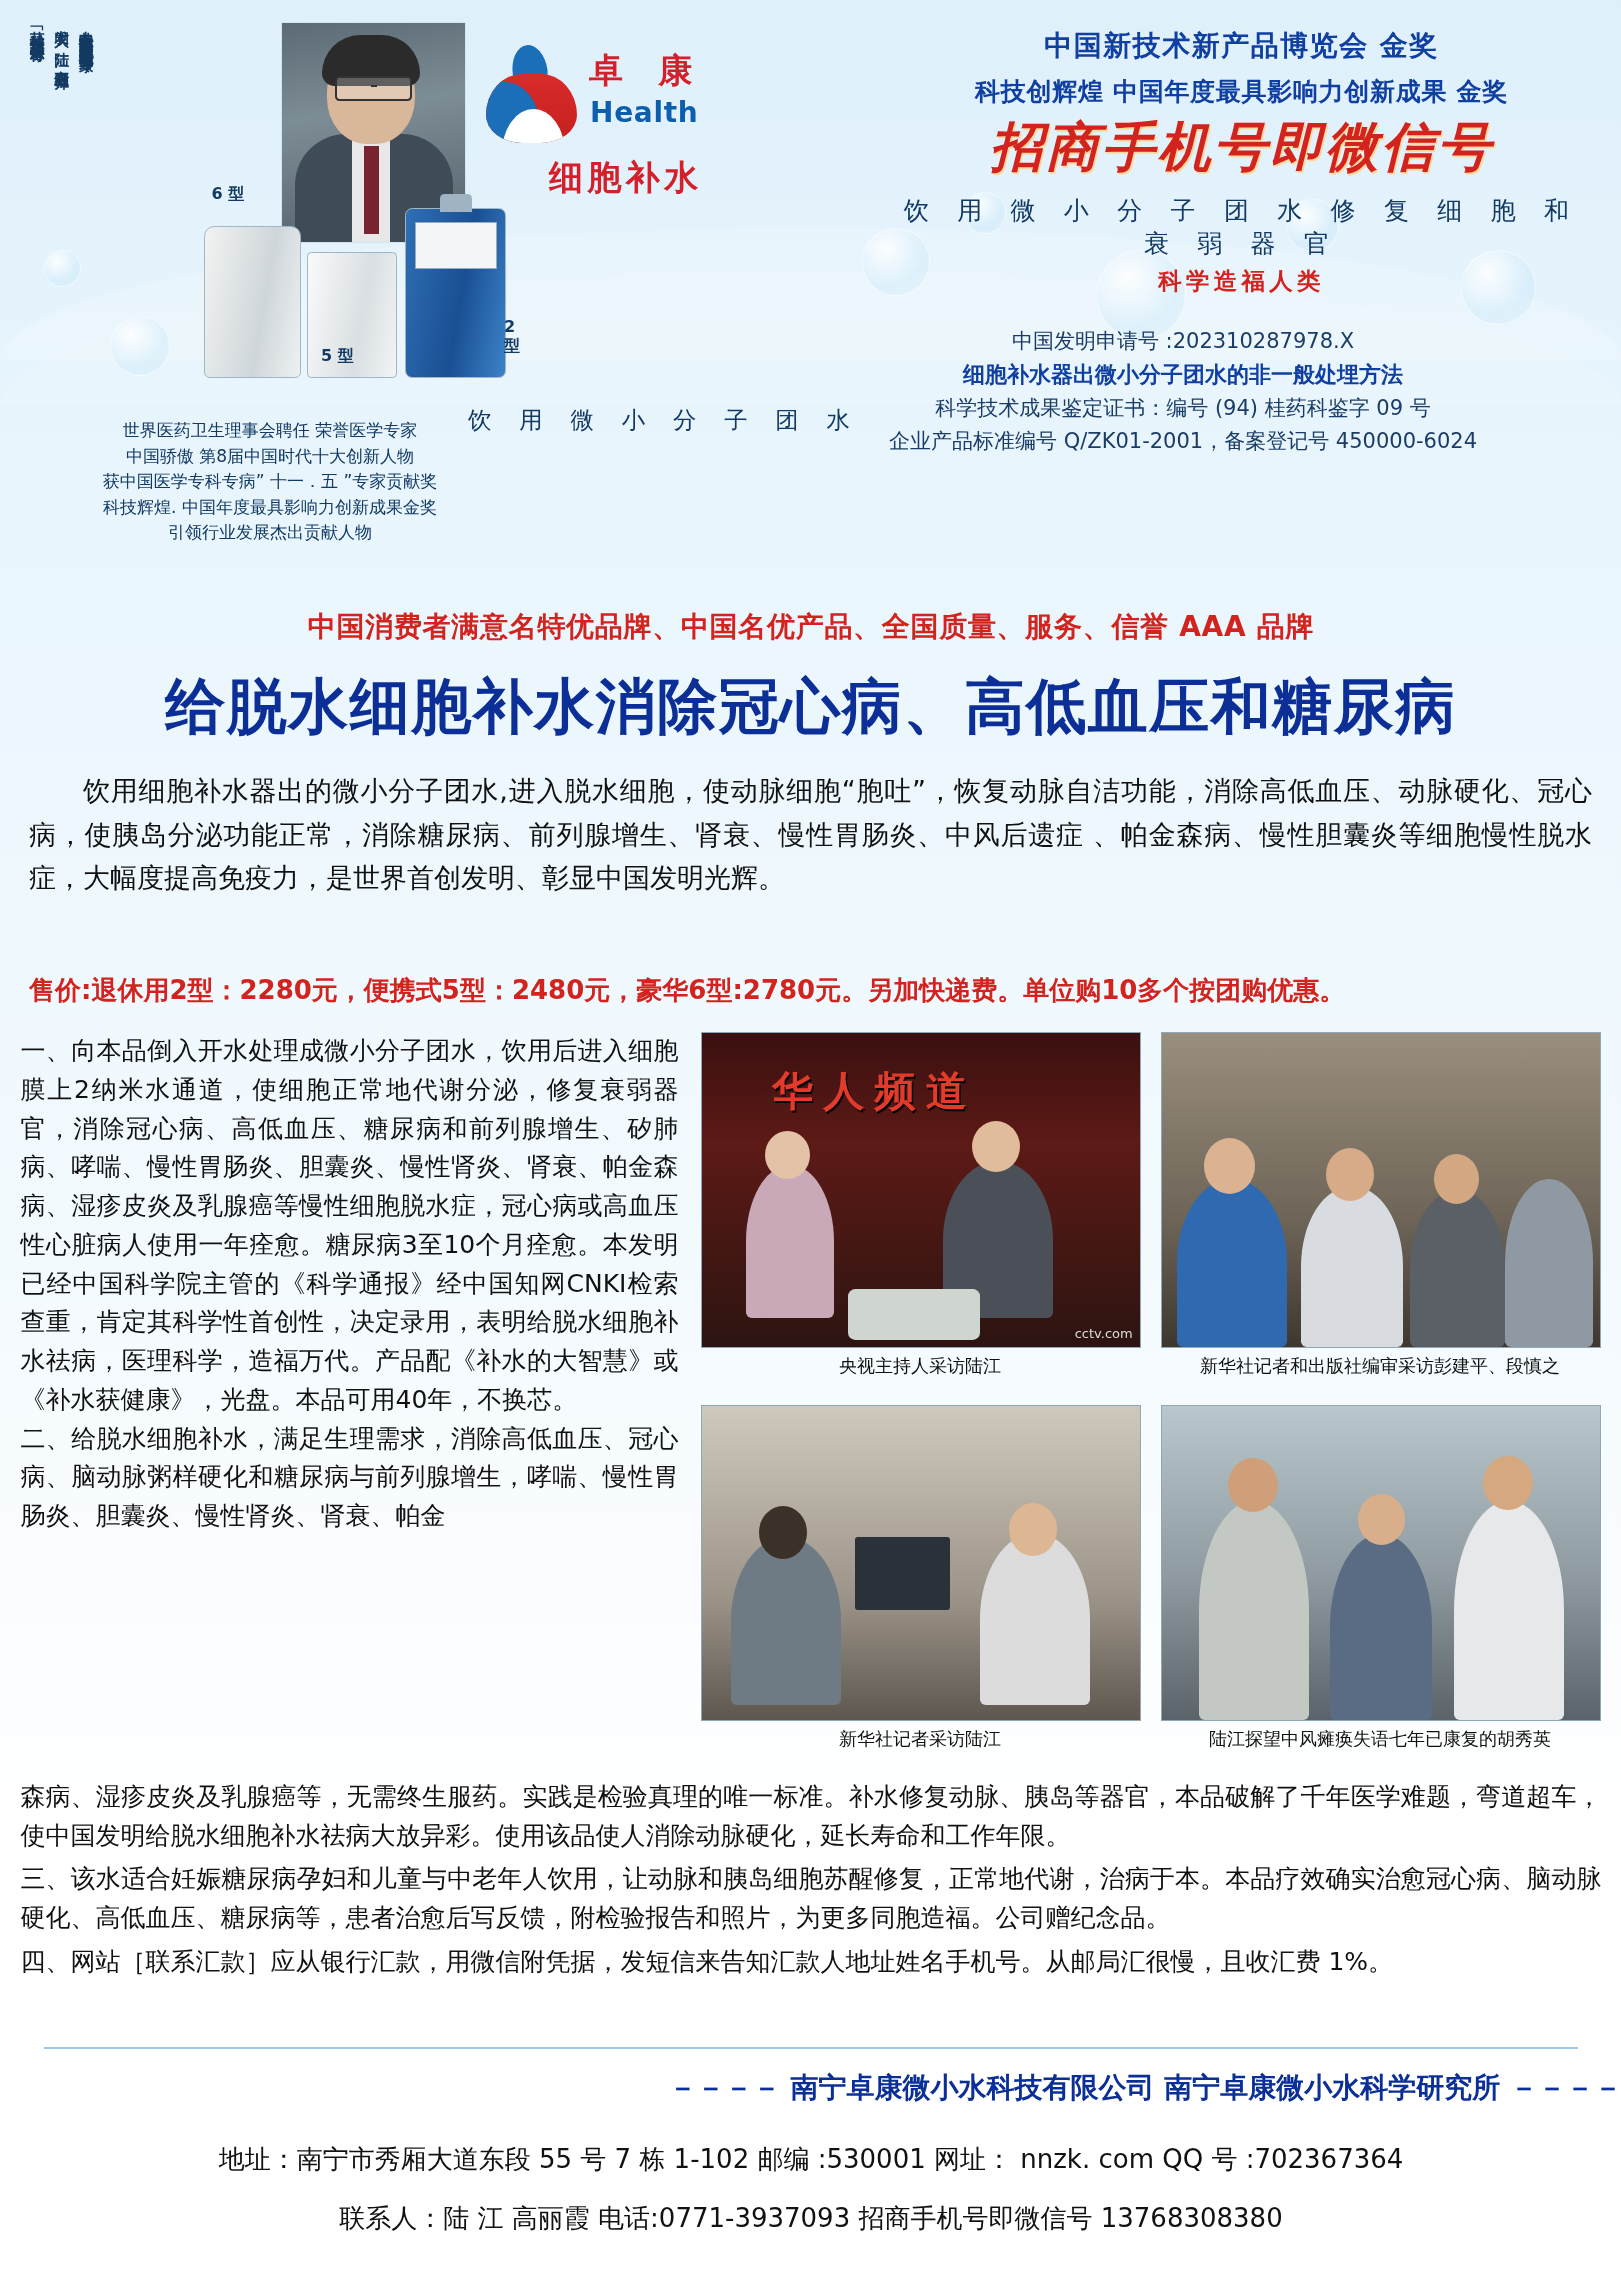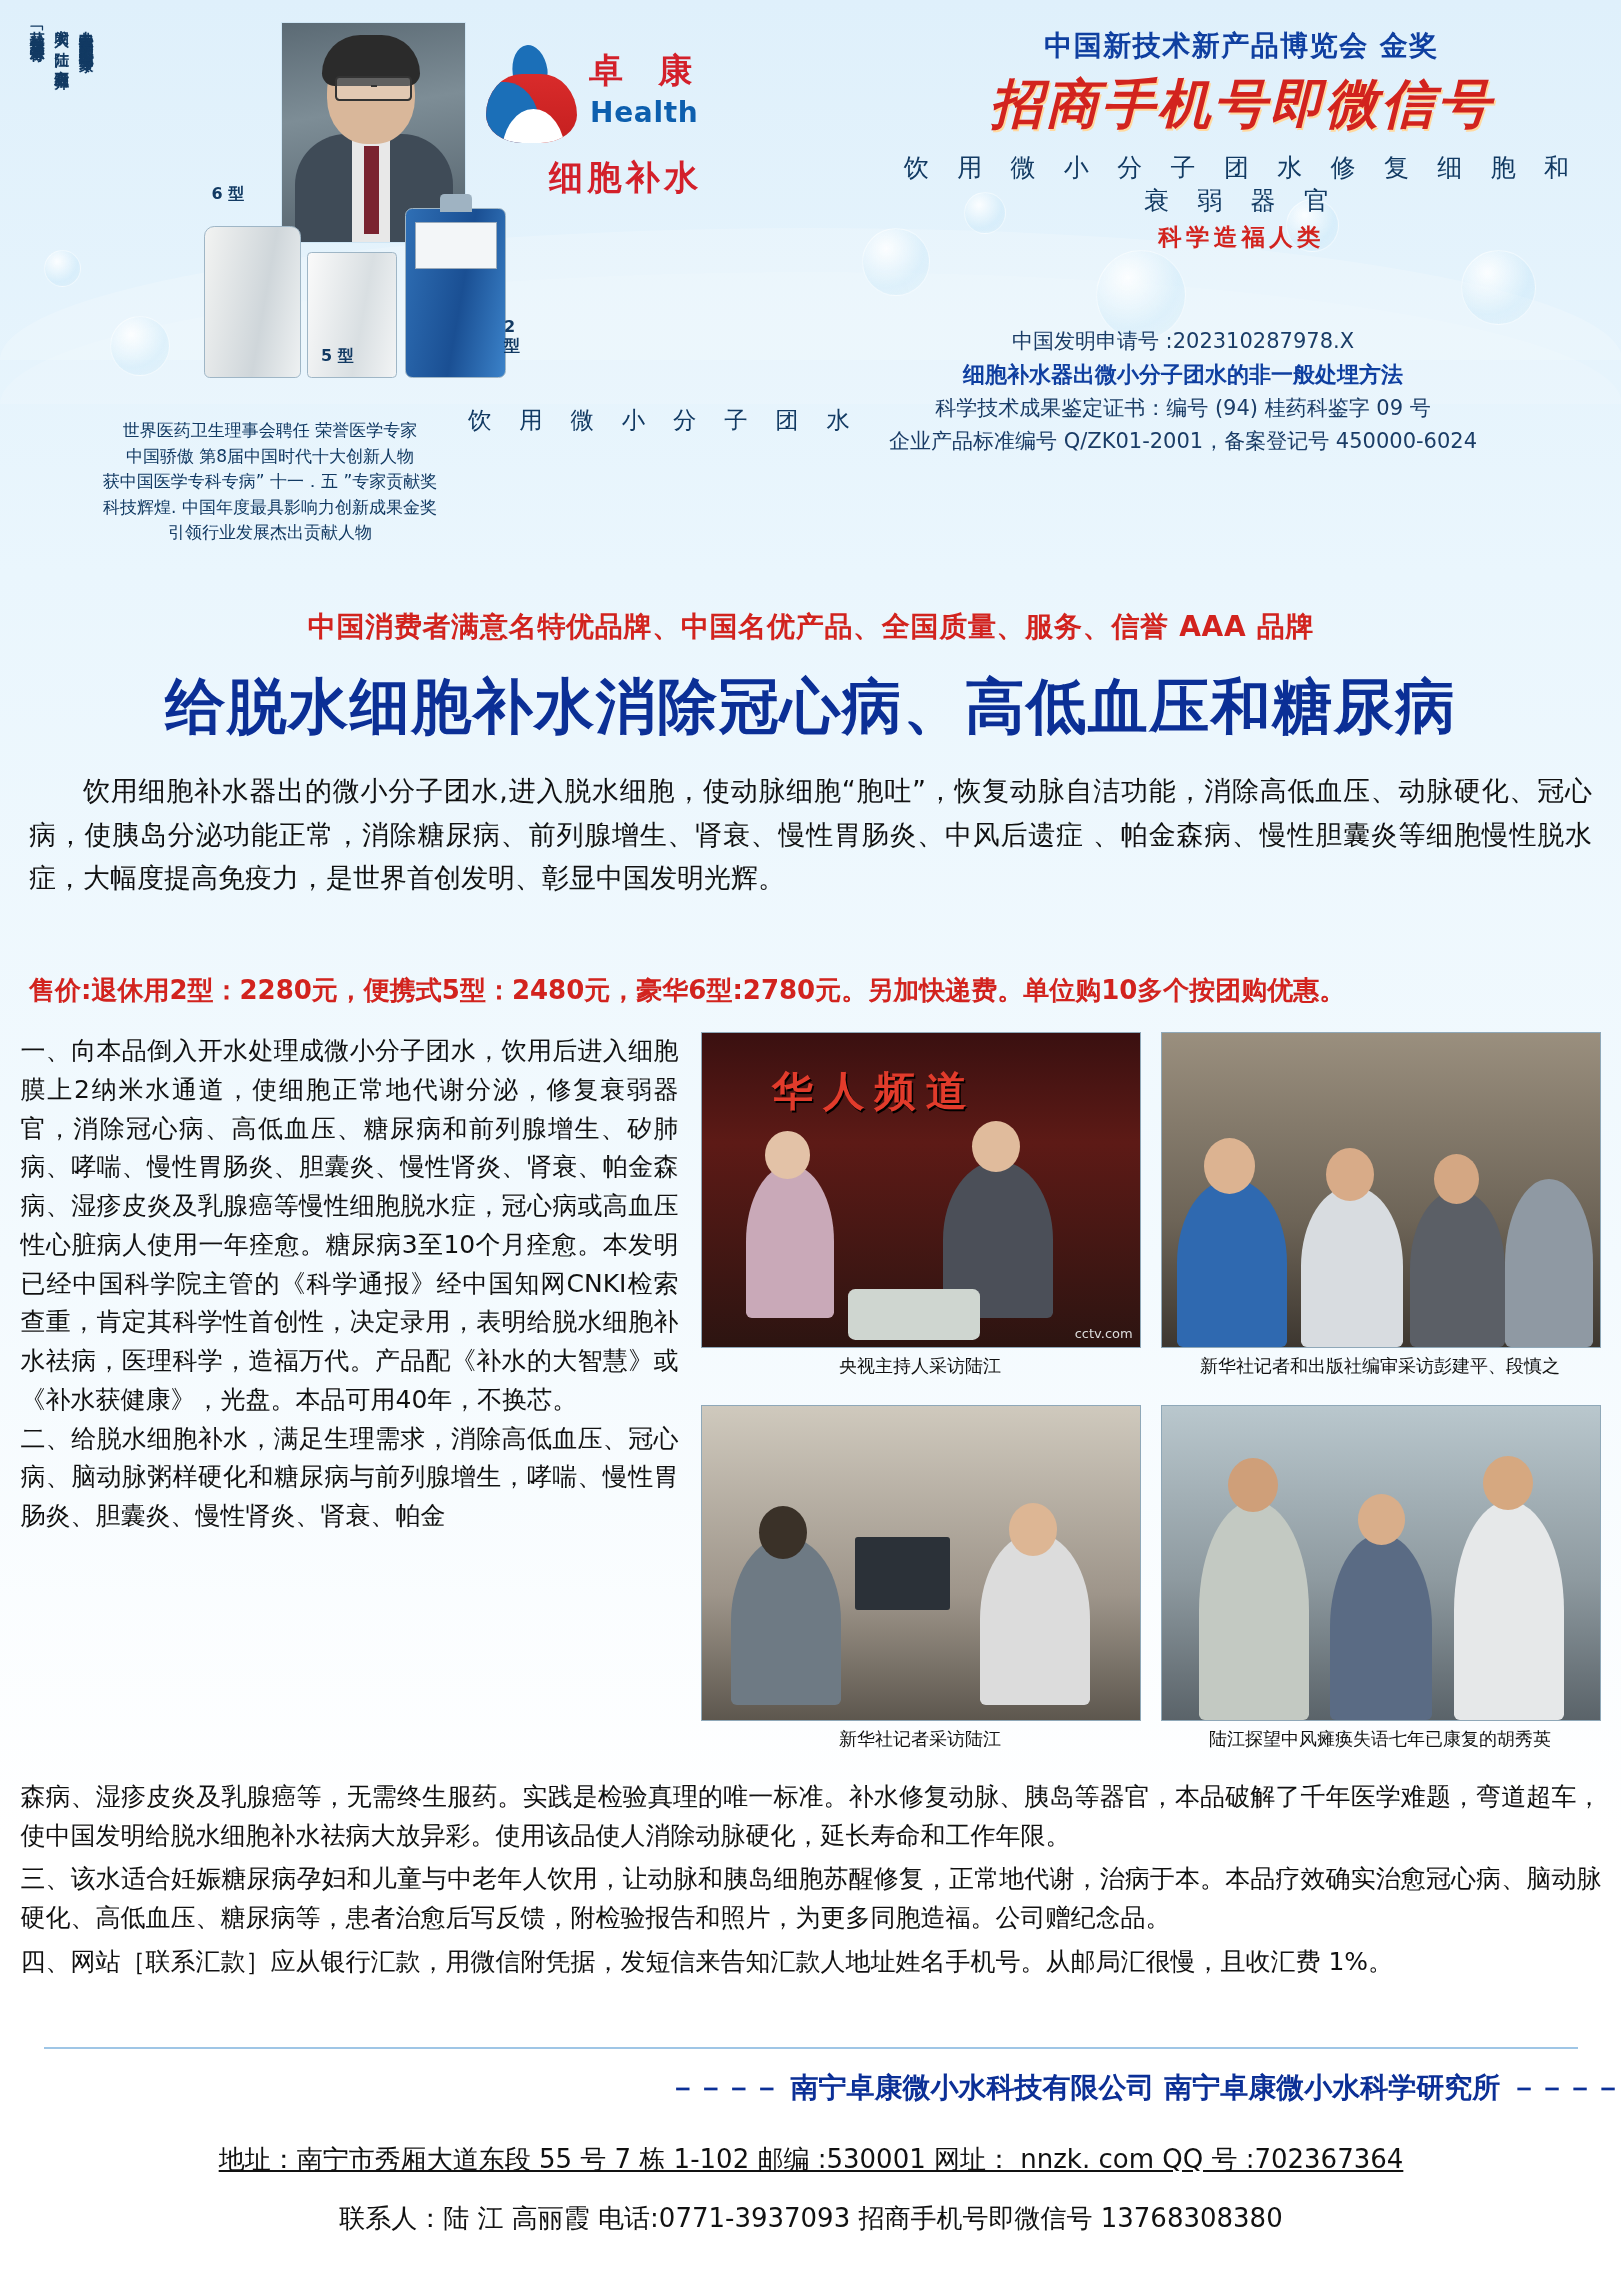--- a/index.html
+++ b/index.html
@@ -89,21 +89,21 @@
   .tv-text{position:absolute;left:16%;top:10%;font-size:41px;font-weight:bold;color:#e23b2b;letter-spacing:10.2px;text-shadow:1.5px 1.5px 0 #000;}
   .cctv{position:absolute;right:7.3px;bottom:5.8px;color:#ddd;font-size:13px;}
 
   
   .tail{position:absolute;left:20.5px;top:1768px;width:1581px;font-size:25px;line-height:1.56;color:#111;text-align:justify;}
   .tail p{margin:0 0 4.4px 0;}
 
   
   .footer-company{position:absolute;left:0;top:2060px;width:1622px;text-align:right;font-size:28px;font-weight:bold;color:#0b2f96;}
   .footer-line{position:absolute;left:0;width:1622px;text-align:center;color:#111;}
-  .f1{top:2133px;font-size:26px;text-decoration:underline;}
+  .f1{top:2133px;font-size:26px;}
   .f2{top:2192px;font-size:26px;}
   .hr{position:absolute;left:44px;width:1534px;height:2.2px;background:#9fc6e6;top:2038px;}
 </style>
 </head>
 <body>
 
 <div class="page">
 
   <div class="wave" style="top:219px;opacity:.55;"></div>
   <div class="wave" style="top:263px;opacity:.35;"></div>
@@ -149,20 +149,21 @@
         <div style="position:absolute;left:8.8px;top:13px;width:80px;height:45px;background:#f3f6f8;border:0.7px solid #9ab;"></div>
         <div style="position:absolute;left:34px;top:-14.6px;width:32px;height:17.5px;background:#9fb3c2;border-radius:4.4px 4.4px 0 0;"></div>
       </div>
       <div class="dev-label" style="left:14.6px;top:-19px;text-align:right;">6 型</div>
       <div class="dev-label" style="left:124px;top:143px;">5 型</div>
       <div class="dev-label" style="left:307px;top:114px;">2 型</div>
     </div>
 
     <div class="awards">
       <div class="aw1">中国新技术新产品博览会  金奖</div>
+      <div class="aw2">科技创辉煌 中国年度最具影响力创新成果  金奖</div>
       <div class="aw3">招商手机号即微信号</div>
       <div class="aw4">饮 用 微 小 分 子 团 水 修 复 细 胞 和 衰 弱 器 官</div>
       <div class="aw5">科学造福人类</div>
     </div>
 
     <div class="head-lines">
       <div>中国发明申请号 :202310287978.X</div>
       <div class="blue">细胞补水器出微小分子团水的非一般处埋方法</div>
       <div>科学技术成果鉴定证书：编号 (94) 桂药科鉴字 09 号</div>
       <div>企业产品标准编号 Q/ZK01-2001，备案登记号 450000-6024</div>

